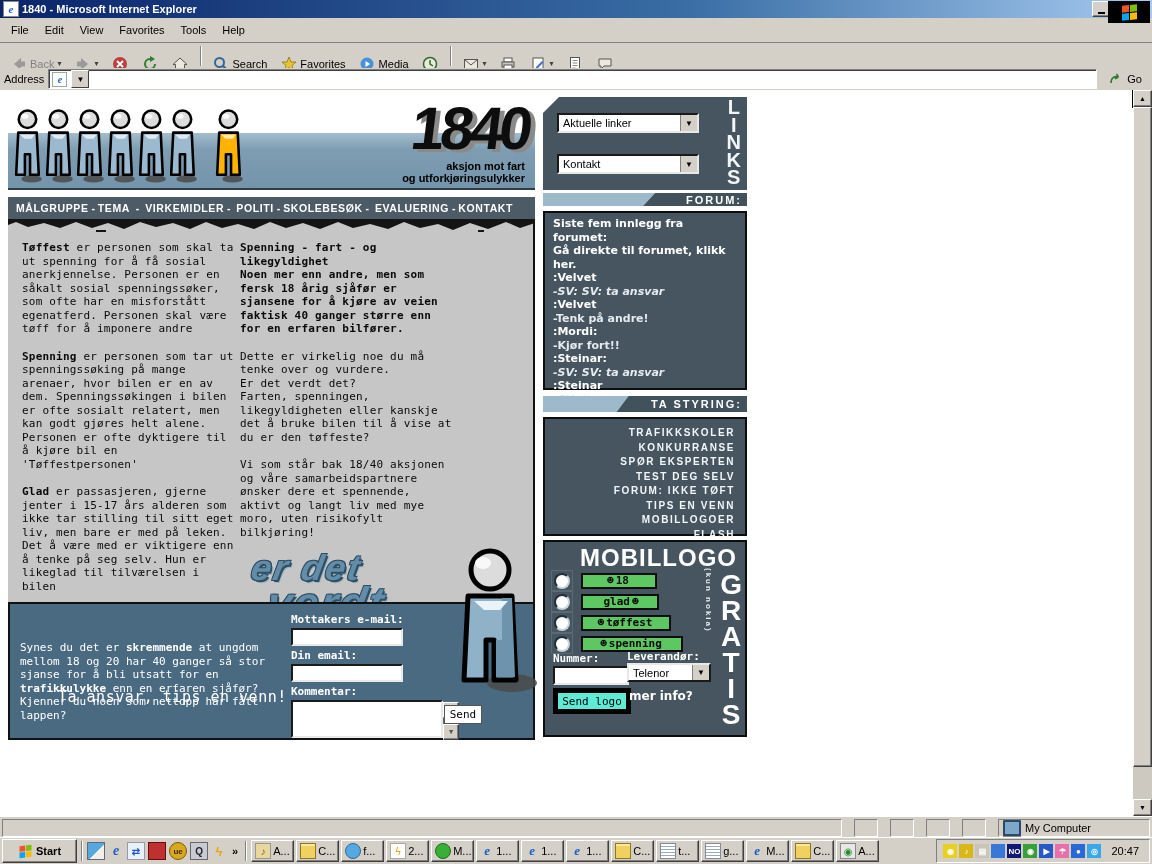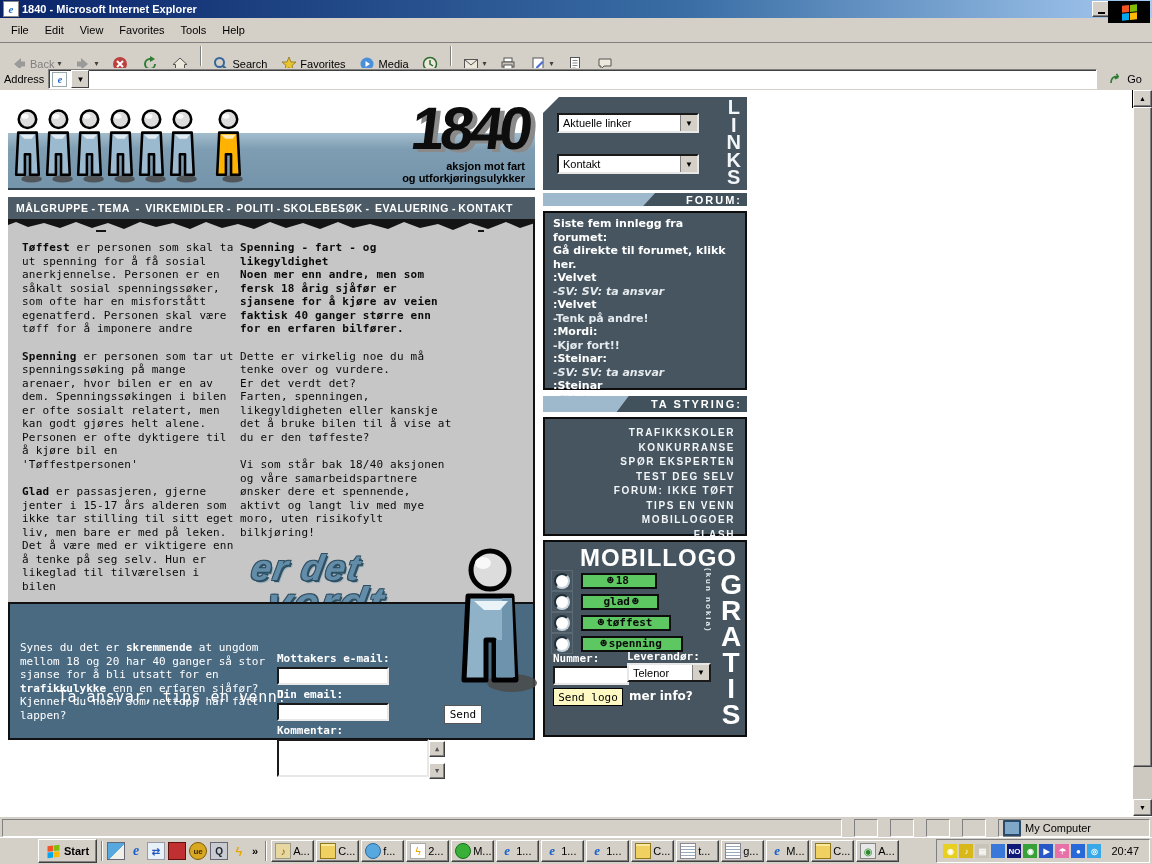--- a/index.html
+++ b/index.html
@@ -98,21 +98,21 @@
   
   .person-large{position:absolute;left:438px;top:458px;z-index:4;}
 
   
   .form-area{position:absolute;left:0;top:512px;width:527px;height:138px;background:#4A6A82;
     border:2px solid #111;box-sizing:border-box;color:#fff;}
   .tips-text{position:absolute;left:10px;top:10px;width:252px;font:11px/13.5px "DejaVu Sans Mono",monospace;
     white-space:pre-line;}
   .tips-text .b{font-weight:bold;}
   .tips-cta{position:absolute;left:10px;top:84px;font:15px "DejaVu Sans Mono",monospace;letter-spacing:.5px;margin-left:38px;}
-  .ffields{position:absolute;left:267px;top:6px;width:175px;font:bold 11px/13px "DejaVu Sans Mono",monospace;margin-top:39px;}
+  .ffields{position:absolute;left:281px;top:6px;width:175px;font:bold 11px/13px "DejaVu Sans Mono",monospace;}
   .flabel{margin:3px 0 2px 0;}
   .tinput{width:108px;height:14px;background:#fff;border:2px solid;border-color:#1a1a1a #e8e8e8 #e8e8e8 #1a1a1a;}
   .tarea{width:148px;height:34px;background:#fff;border:2px solid;border-color:#1a1a1a #e8e8e8 #e8e8e8 #1a1a1a;position:relative;}
   .tarea-sb{position:absolute;right:-18px;top:0;width:16px;height:38px;display:flex;flex-direction:column;justify-content:space-between;}
   .mini-btn{width:16px;height:16px;background:#D4D0C8;border:1px solid;border-color:#fff #404040 #404040 #fff;
     box-shadow:inset -1px -1px 0 #808080;display:flex;align-items:center;justify-content:center;font-size:7px;color:#555;box-sizing:border-box;}
   .send-btn{position:absolute;left:434px;top:101px;width:36px;height:17px;background:#fff;border:1px solid #555;
     color:#000;font:11px "DejaVu Sans Mono",monospace;display:flex;align-items:center;justify-content:center;}
 
   
@@ -150,39 +150,39 @@
   .radio{width:12px;height:12px;border-radius:50%;background:#fff;border:2px solid;
     border-color:#20303a #c8d4dc #c8d4dc #20303a;box-sizing:content-box;}
   .radio-frame{width:20px;height:19px;border:1px solid #5A6A74;display:flex;align-items:center;justify-content:center;}
   .logo-bar{height:16px;background:#5DC762;border:2px solid #0d0d0d;display:flex;align-items:center;justify-content:center;
     font:bold 11px "DejaVu Sans Mono",monospace;color:#0a0a0a;gap:2px;box-sizing:border-box;}
   .mobil-label{position:absolute;font:bold 11px "DejaVu Sans Mono",monospace;color:#fff;}
   .mobil-input{position:absolute;left:8px;top:124px;width:72px;height:15px;background:#fff;
     border:2px solid;border-color:#1a1a1a #e8e8e8 #e8e8e8 #1a1a1a;}
   .mobil-dd{position:absolute;left:82px;top:121px;width:84px;height:19px;background:#fff;border:2px solid;
     border-color:#e8e8e8 #1a1a1a #1a1a1a #e8e8e8;display:flex;align-items:center;box-sizing:border-box;}
-  .sendlogo-btn{position:absolute;left:8px;top:146px;width:68px;height:16px;background:#fef9c3;border:1px solid #000000;
+  .sendlogo-btn{position:absolute;left:8px;top:146px;width:68px;height:16px;background:#5eead4;border:5px solid #000000;
     color:#000;font:11px "DejaVu Sans Mono",monospace;display:flex;align-items:center;justify-content:center;}
   .mer-info{position:absolute;left:84px;top:147px;font:bold 12px "DejaVu Sans",sans-serif;color:#fff;}
 
   
   .statusbar{position:absolute;left:0;bottom:26px;right:0;height:22px;background:#D4D0C8;
     border-top:1px solid #fff;display:flex;align-items:center;padding:2px;gap:12px;box-sizing:border-box;}
   .pane{height:16px;border:1px solid;border-color:#808080 #fff #fff #808080;}
   .pane-main{flex:1;}
   .pane-sm{width:22px;}
   .pane-zone{width:146px;display:flex;align-items:center;gap:4px;padding-left:4px;font-size:11px;}
   .mycomp-ico{width:14px;height:12px;background:#7FA8C8;border:2px solid #2a4a6a;border-radius:1px;box-shadow:0 2px 0 #888;}
 
   
   .taskbar{position:absolute;left:0;bottom:0;right:0;height:26px;background:#D4D0C8;border-top:1px solid #fff;
     display:flex;align-items:center;padding:0 2px;gap:2px;}
-  .start-btn{height:22px;display:flex;align-items:center;gap:3px;padding:0 7px;background:#D4D0C8;
+  .start-btn{height:22px;display:flex;align-items:center;gap:3px;padding:0 15px;background:#D4D0C8;
     border:1px solid;border-color:#fff #404040 #404040 #fff;box-shadow:inset -1px -1px 0 #808080;
-    font:bold 11px "Liberation Sans",sans-serif;margin-left:36px;}
+    font:bold 11px "Liberation Sans",sans-serif;}
   .tb-sep{width:1px;height:20px;background:#808080;border-right:1px solid #fff;margin:0 2px;}
   .ql{display:flex;align-items:center;gap:3px;}
   .ql-ic{width:16px;height:16px;display:flex;align-items:center;justify-content:center;
     font:bold 10px "Liberation Sans",sans-serif;}
   .ql-desk{background:linear-gradient(135deg,#58A8E0 55%,#F0F0E8 55%);border:1px solid #667;}
   .ql-ie{color:#1a62c8;font:italic bold 14px "Liberation Serif",serif;}
   .ql-sync{background:#E8F0F8;color:#2858C8;border:1px solid #99a;}
   .ql-red{background:#C03030;border:1px solid #601010;}
   .ql-ue{background:#D8A820;border-radius:50%;color:#402800;font-size:8px;border:1px solid #805808;}
   .ql-q{background:#C8CCD0;color:#223;border:1px solid #667;}

